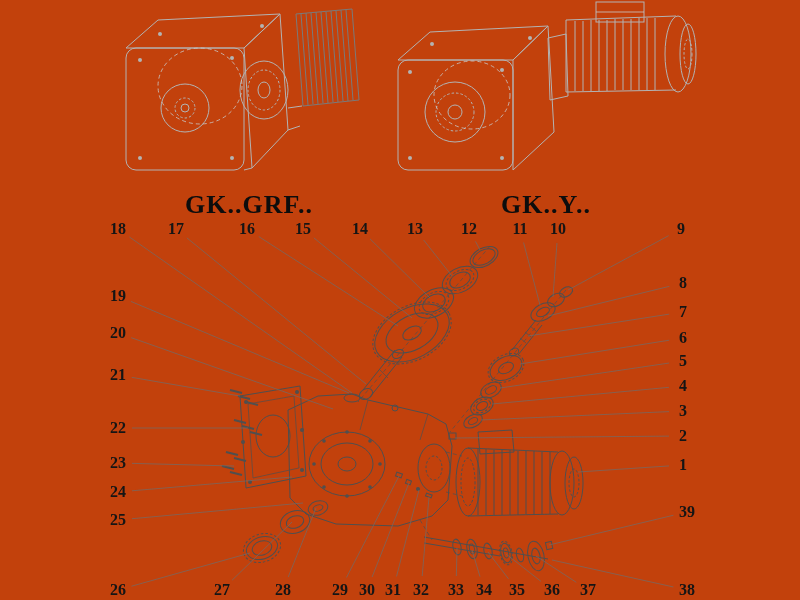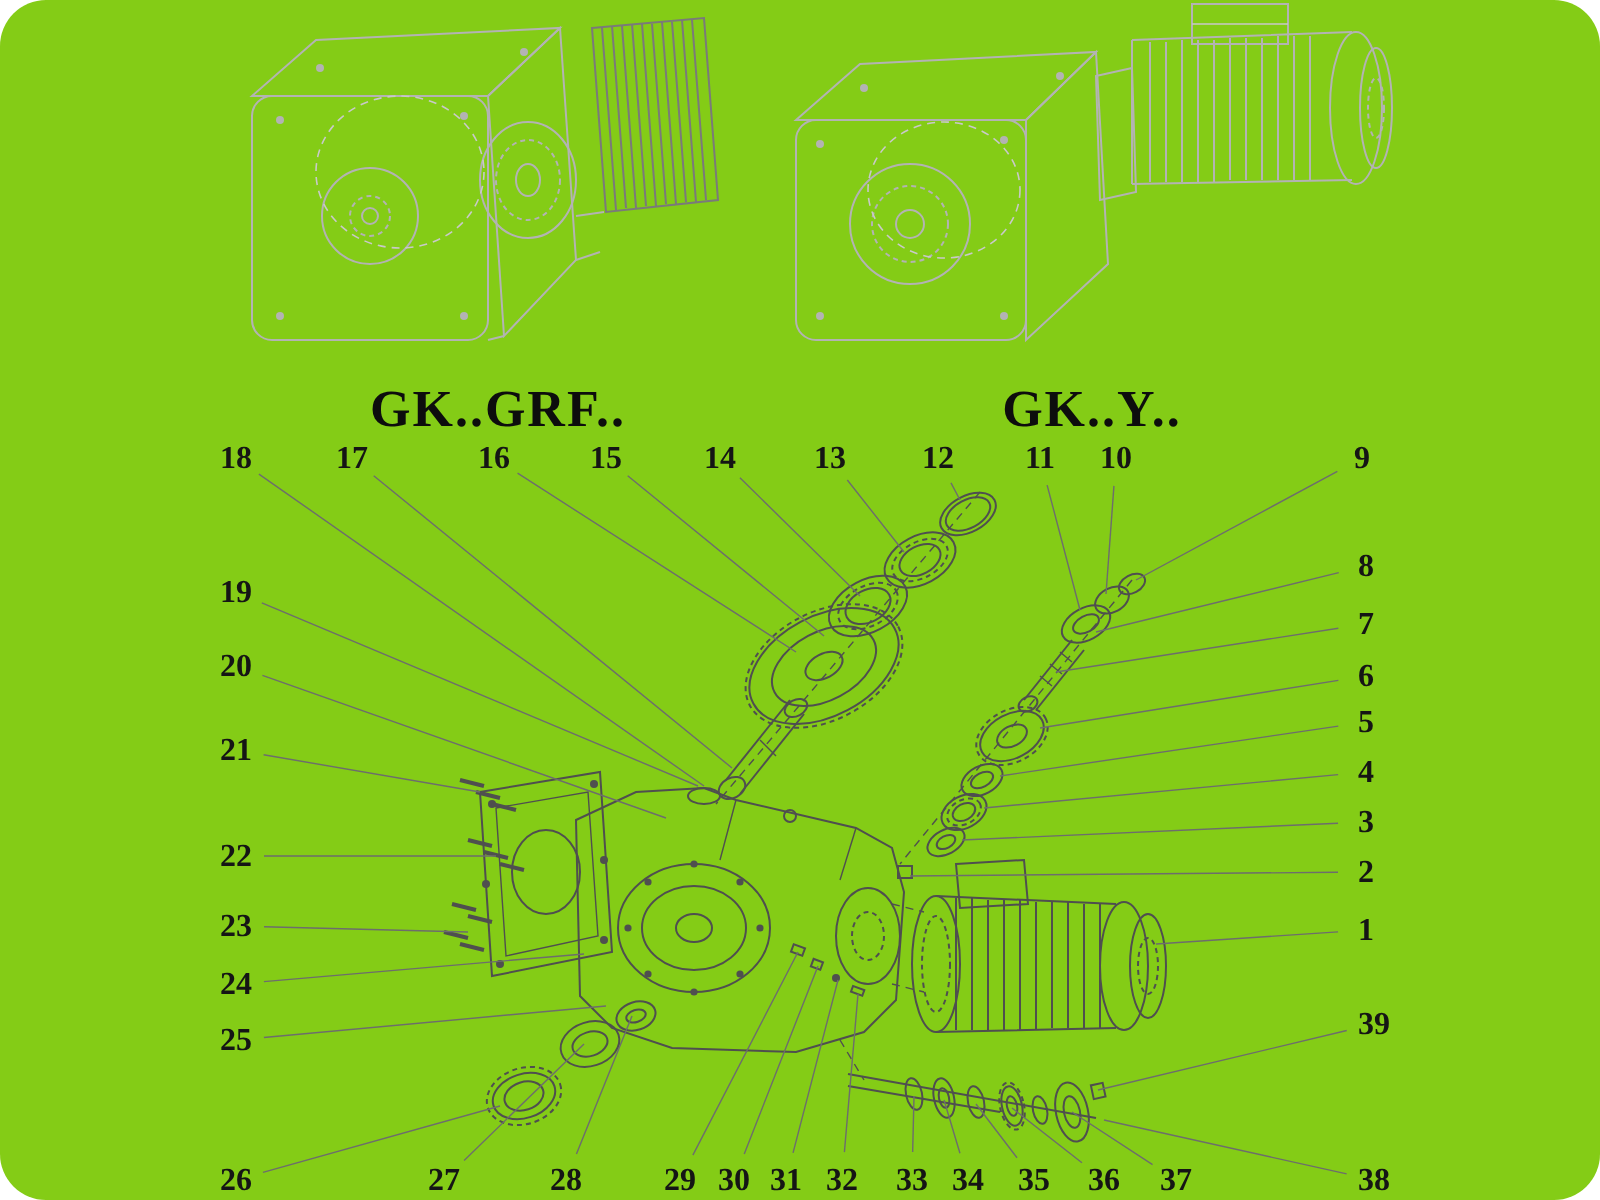--- a/index.html
+++ b/index.html
@@ -1,17 +1,17 @@
 <!DOCTYPE html>
 <html><head>
 <meta charset="utf-8">
 <style>
   html,body{margin:0;padding:0;background:#fff;}
-  .page{position:relative;width:800px;height:600px;background:#84cc16;overflow:hidden;
-        font-family:"Liberation Serif", serif;border-radius:23px;}
+  .page{position:relative;width:800px;height:600px;background:#c2410c;overflow:hidden;
+        font-family:"Liberation Serif", serif;}
   svg{display:block;}
   
   .light{stroke:#b3b3b3;fill:none;stroke-width:1;}
   .lighter{stroke:#c9c9c9;fill:none;stroke-width:0.8;}
   .dark{stroke:#4f4f4f;fill:none;stroke-width:1;}
   .thin{stroke-width:0.7;}
   .dash{stroke-dasharray:4 3;}
   .dash2{stroke-dasharray:2.5 2;}
   .dot{fill:#4f4f4f;stroke:none;}
   .ldot{fill:#b3b3b3;stroke:none;}

